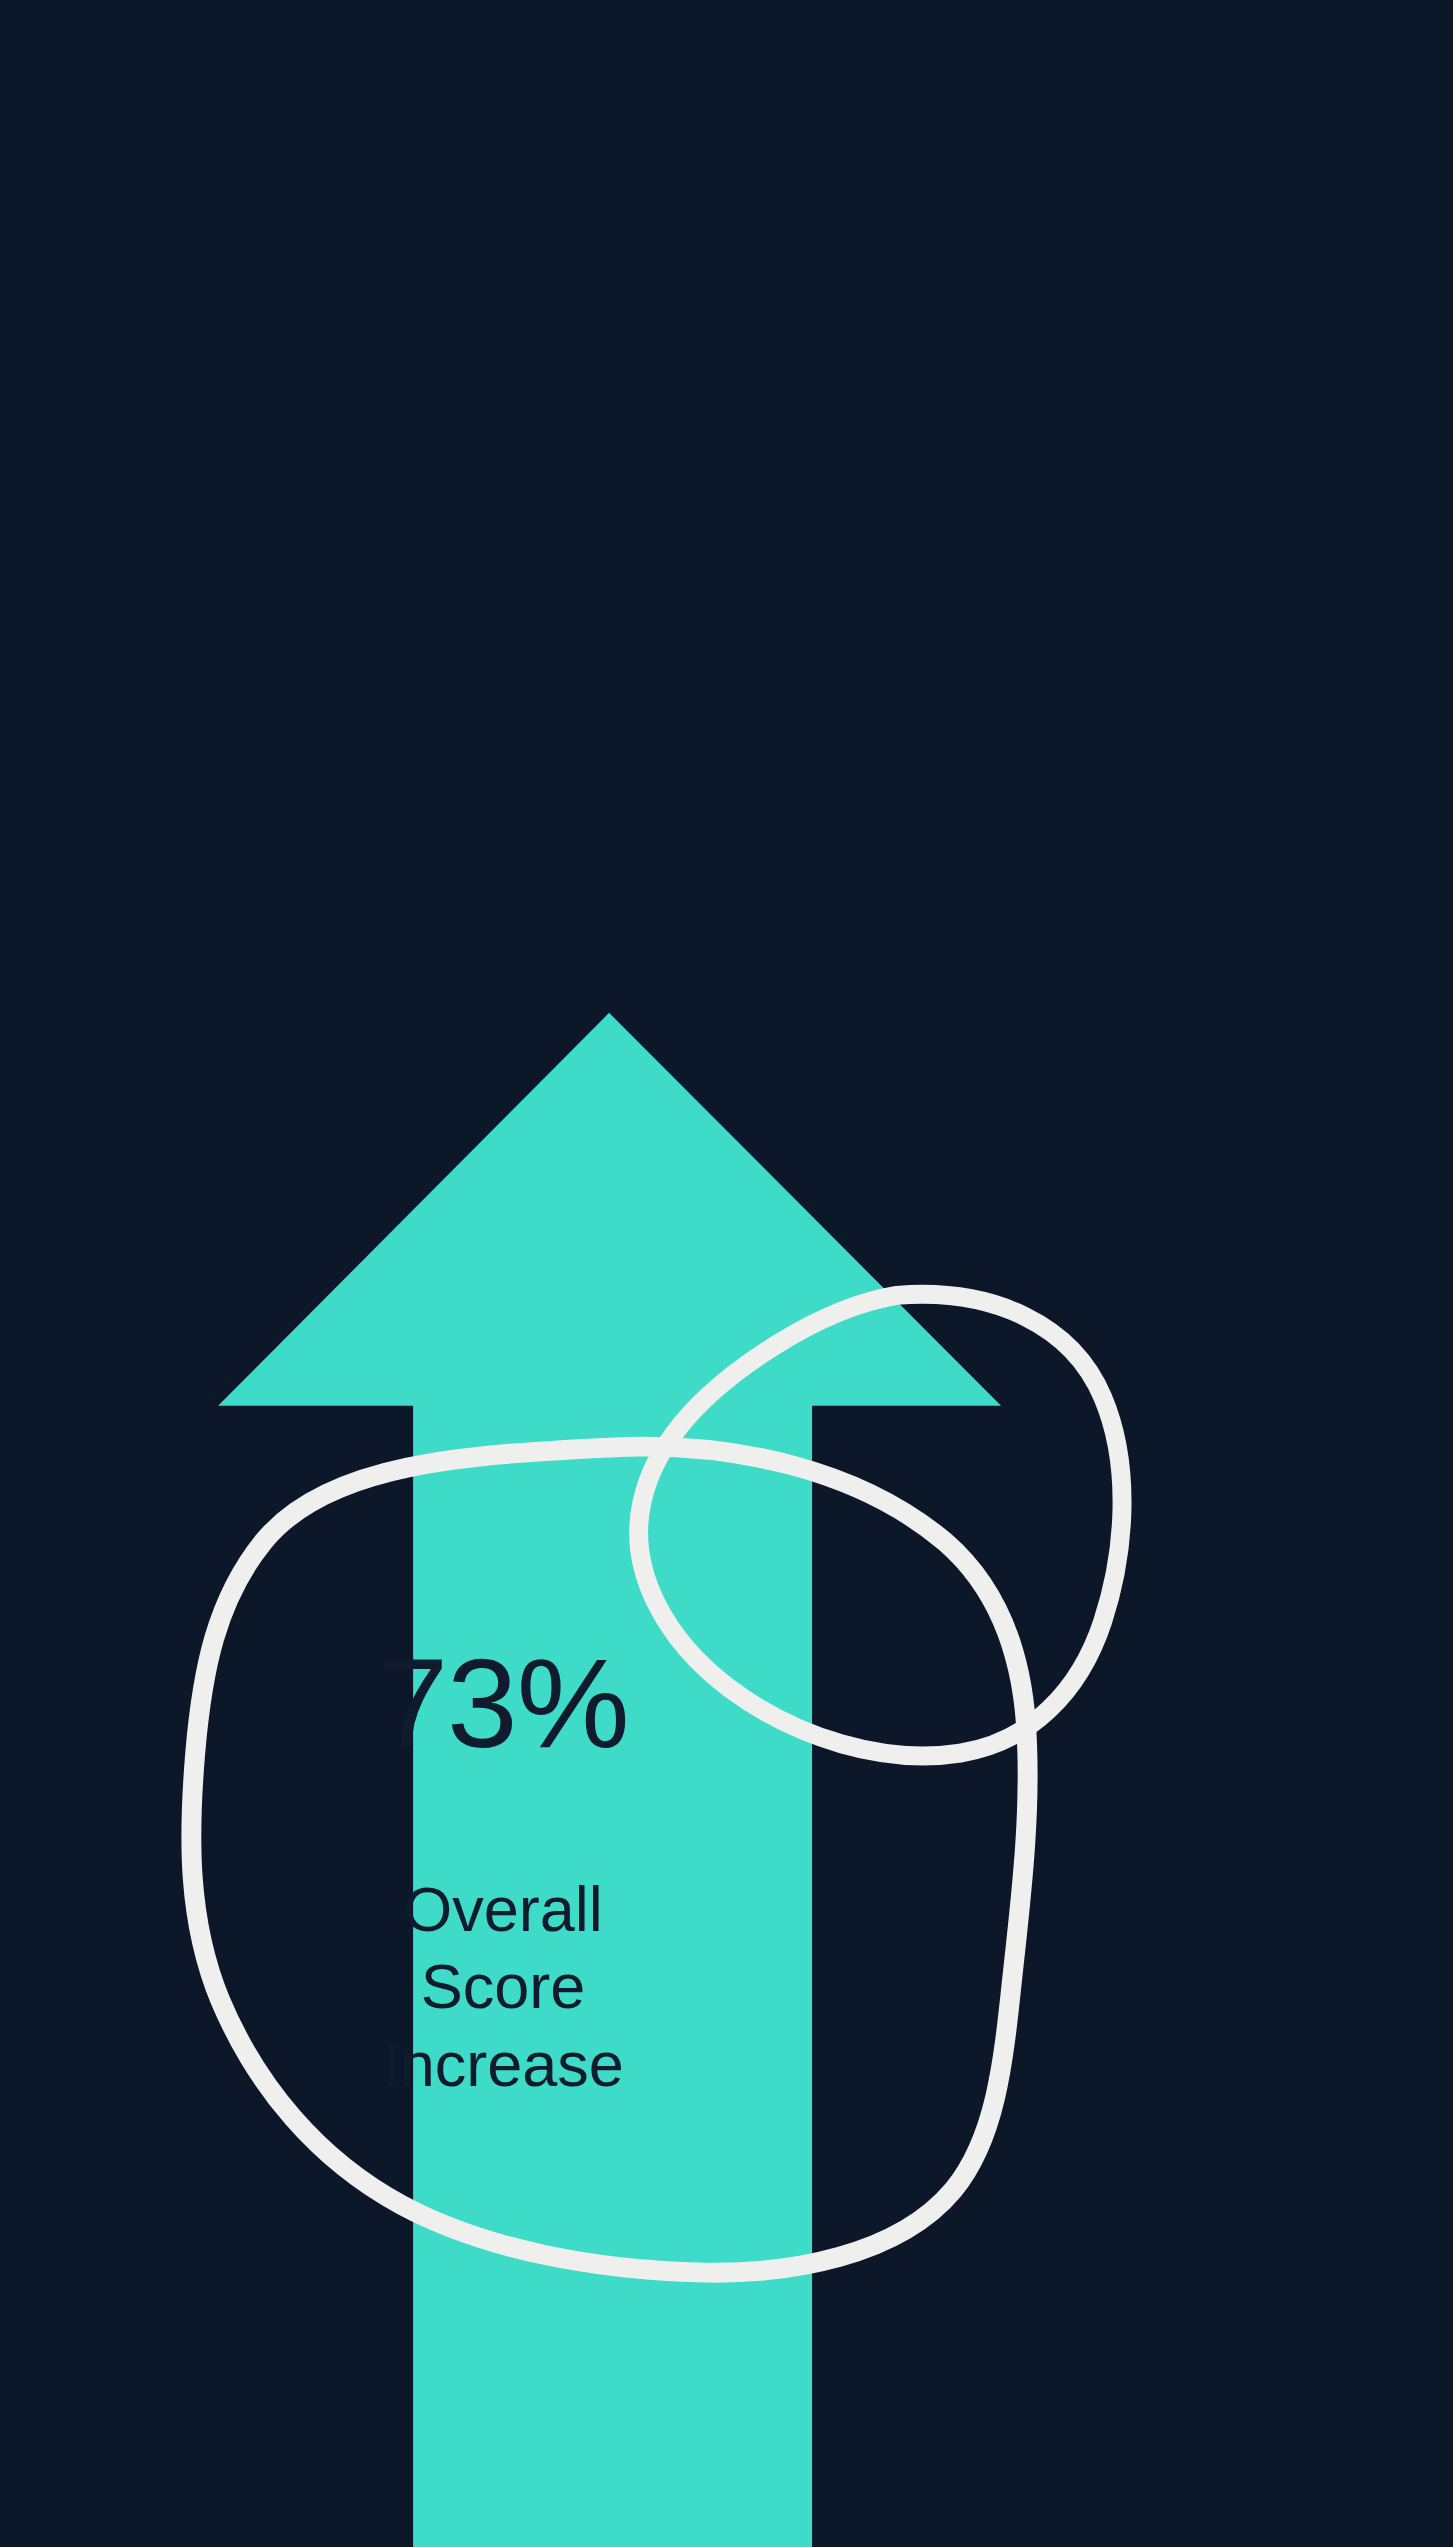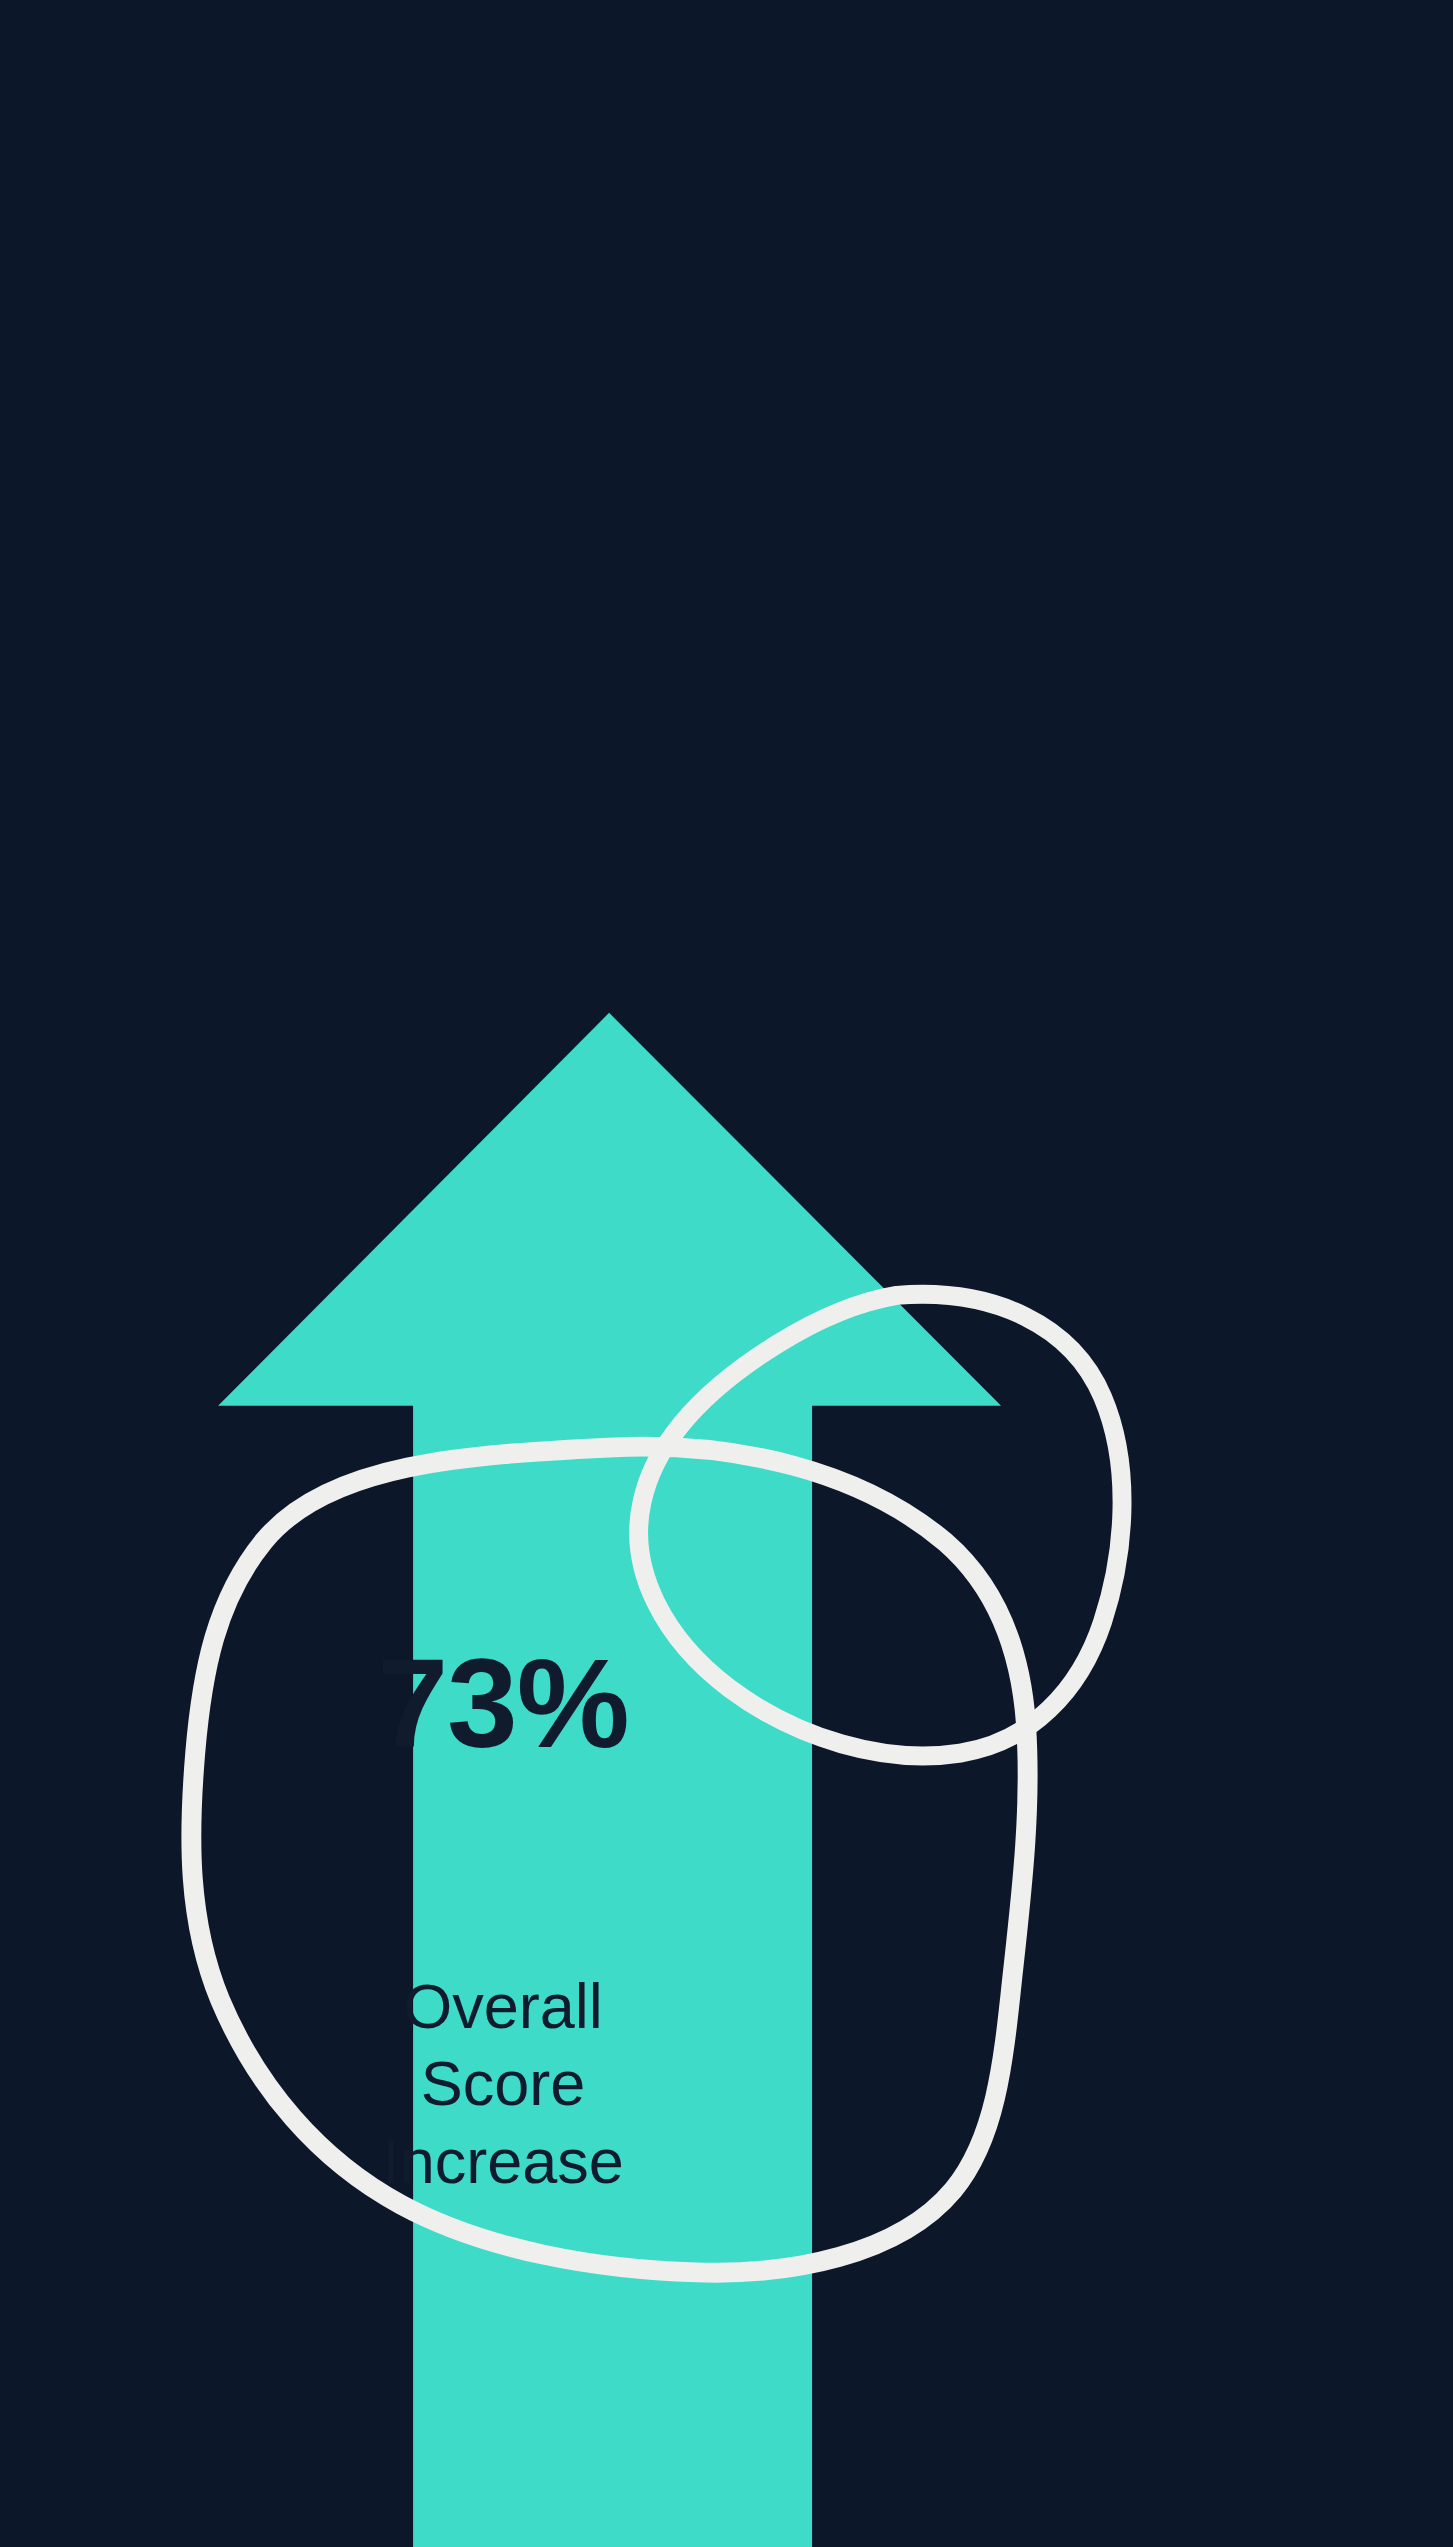--- a/index.html
+++ b/index.html
@@ -37,29 +37,29 @@
     text-align: center;
     pointer-events: none;
   }
 
   #stat-value-wrap {
     top: 1640px;
   }
   .stat-value {
     display: inline-block;
     font-size: 127px;
-    font-weight: 700;
+    font-weight: 400;
     letter-spacing: -1px;
     line-height: 1;
     color: #101B2E;
     transform: translateX(-224px);
   }
 
   #stat-label-wrap {
-    top: 1968px;
+    top: 1871px;
   }
   .stat-label-line {
     display: block;
     font-size: 63px;
     font-weight: 400;
     line-height: 1.23;
     color: #101B2E;
     transform: translateX(-224px);
   }
 </style>

